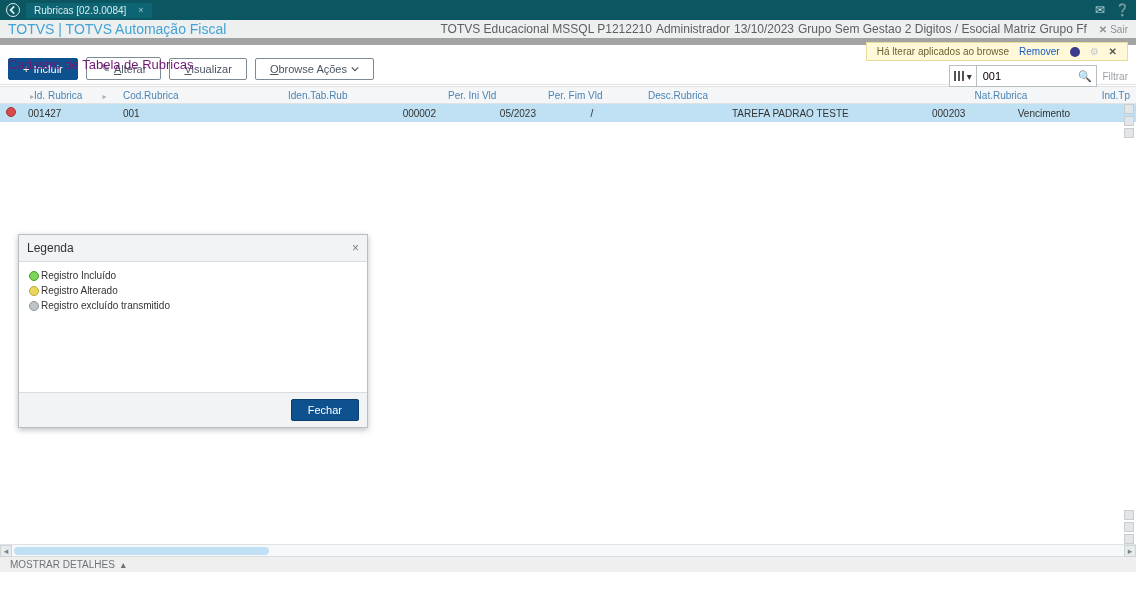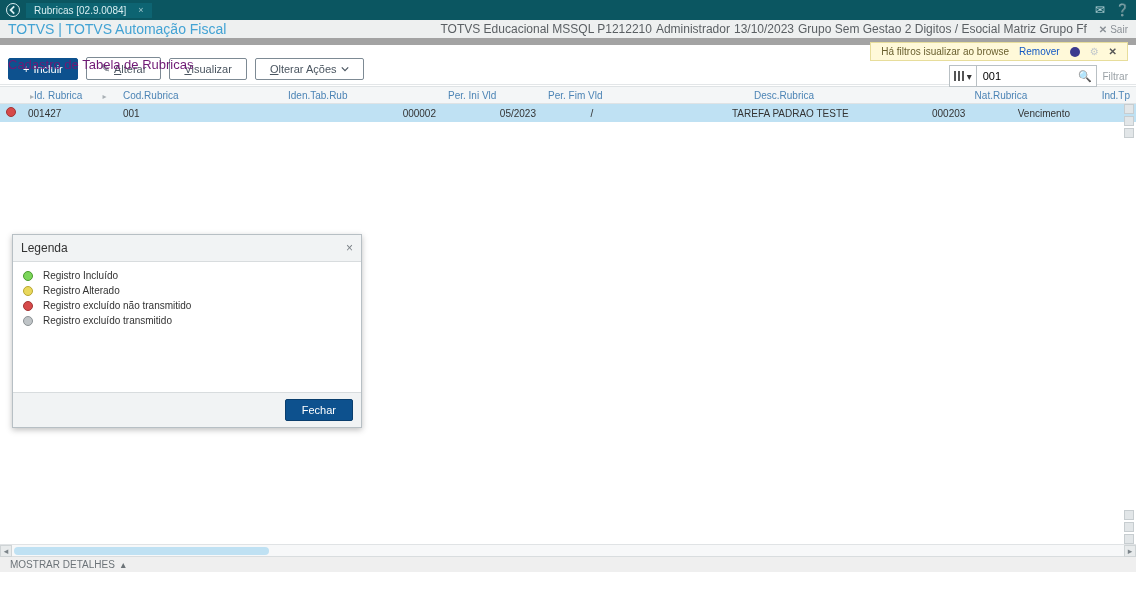--- a/index.html
+++ b/index.html
@@ -66,25 +66,25 @@
   .minisb{position:absolute;right:2px;top:0;width:10px;display:flex;flex-direction:column;gap:2px}
   .minisb .sq{width:10px;height:10px;background:#e2e6e8;border:1px solid #c7cdd0}
   
   .hscroll{height:12px;border-top:1px solid #e0e3e5;position:relative;background:#f7f8f9}
   .hscroll .lar,.hscroll .rar{position:absolute;top:0;width:12px;height:12px;background:#e8ebec;border:1px solid #cfd4d6;color:#7c848a;font-size:9px;display:flex;align-items:center;justify-content:center;cursor:pointer}
   .hscroll .lar{left:0}
   .hscroll .rar{right:0}
   .hscroll .thumb{position:absolute;left:14px;top:2px;height:8px;width:255px;background:#bfe1f3;border-radius:4px}
   .detbar{height:16px;background:#efefef;border-top:1px solid #d9dddf;display:flex;align-items:center;gap:6px;padding:0 10px;font-size:10px;color:#6c7378;cursor:pointer}
   
-  .modal{position:absolute;left:12px;top:130px;width:350px;background:#fff;border:1px solid #b7bfc4;box-shadow:0 2px 6px rgba(0,0,0,.25)}
+  .modal{position:absolute;left:18px;top:130px;width:350px;background:#fff;border:1px solid #b7bfc4;box-shadow:0 2px 6px rgba(0,0,0,.25)}
   .modal .mh{background:#f1f3f4;border-bottom:1px solid #d8dcde;padding:6px 8px;font-size:12px;color:#333;display:flex;align-items:center}
   .modal .mh .mx{margin-left:auto;font-size:12px;color:#7b8187;cursor:pointer}
   .modal .mb{padding:8px 10px;min-height:130px}
-  .legrow{display:flex;align-items:center;gap:10px;font-size:10px;color:#333;margin-bottom:4px}
+  .legrow{display:flex;align-items:center;gap:2px;font-size:10px;color:#333;margin-bottom:4px}
   .modal .mf{background:#f1f3f4;border-top:1px solid #d8dcde;padding:6px 8px;display:flex;justify-content:flex-end}
   .mf .cbtn{background:#0d518e;color:#fff;border:1px solid #0a3e6d;padding:4px 16px;font-size:11px;cursor:pointer;border-radius:2px}
   .vr-minis{position:absolute;right:2px;bottom:0;display:flex;flex-direction:column;gap:2px}
 </style>
 </head>
 <body>
 
 <div class="topbar">
   <div class="circle-btn">
     <svg viewBox="0 0 10 10">
@@ -108,21 +108,21 @@
   <span class="meta">13/10/2023</span>
   <span class="meta">Grupo Sem Gestao 2 Digitos / Esocial Matriz Grupo Ff</span>
   <span class="exit"><span class="x">✕</span><span>Sair</span></span>
 </div>
 
 <div class="titlerow">
   <span class="ptitle">Cadastro de Tabela de Rubricas</span>
   <div class="spacer"></div>
   <div style="display:flex;flex-direction:column;align-items:flex-end;gap:4px">
     <div class="filtnotice">
-      <span>Há filtros isualizar ao browse</span>
+      <span>Há lterar aplicados ao browse</span>
       <a>Remover</a>
       <span class="dot"></span>
       <span class="gear">⚙</span>
       <span class="close">✕</span>
     </div>
     <div class="searchwrap">
       <div class="colbtn">
         <svg viewBox="0 0 10 10">
             <rect x="0" y="0" width="2" height="10" fill="#555"></rect>
             <rect x="4" y="0" width="2" height="10" fill="#555"></rect>
@@ -143,35 +143,35 @@
     <span>Incluir</span>
   </button>
   <button class="btn">
     <span>✎</span>
     <span><span class="u">A</span><span id="alter-rest">lterar</span></span>
   </button>
   <button class="btn">
     <span><span class="u">V</span><span id="view-rest">isualizar</span></span>
   </button>
   <button class="btn drop">
-    <span><span class="u">O</span><span id="other-rest">lterar Ações</span></span>
+    <span><span class="u">O</span><span id="other-rest">browse Ações</span></span>
     <svg viewBox="0 0 10 10">
         <path d="M1 3 L5 7 L9 3" stroke="#4a5560" fill="none" stroke-width="1.5"></path>
       </svg>
   </button>
 </div>
 
 <div class="thead">
   <div class="th c-stat"></div>
   <div class="th c-id"><span class="srt">▸</span><span>Id. Rubrica</span><span class="srt" style="margin-left:20px">▸</span></div>
   <div class="th c-cod"><span>Cod.Rubrica</span></div>
   <div class="th c-iden"><span>Iden.Tab.Rub</span></div>
   <div class="th c-ini"><span>Per. Ini Vld</span></div>
   <div class="th c-fim"><span>Per. Fim Vld</span></div>
-  <div class="th c-desc" style="text-align:center"><span>Desc.Rubrica</span></div>
+  <div class="th c-desc" style="text-align:left"><span>Desc.Rubrica</span></div>
   <div class="th c-nat" style="text-align:center"><span>Nat.Rubrica</span></div>
   <div class="th c-ind" style="text-align:right"><span>Ind.Tp</span></div>
 </div>
 
 <div class="gridbody">
   <div class="trow sel">
     <div class="td c-stat"><span class="statusdot d-red"></span></div>
     <div class="td c-id">001427</div>
     <div class="td c-cod">001</div>
     <div class="td c-iden" style="text-align:right">000002</div>
@@ -204,24 +204,20 @@
     <div class="mb">
       <div class="legrow">
           <span class="statusdot d-green"></span>
           <span>Registro Incluído</span>
         </div>
       <div class="legrow">
           <span class="statusdot d-yel"></span>
           <span>Registro Alterado</span>
         </div>
       <div class="legrow">
-          <span class="statusdot d-red"></span>
-          <span>Registro excluído não transmitido</span>
-        </div>
-      <div class="legrow">
           <span class="statusdot d-gray"></span>
           <span>Registro excluído transmitido</span>
         </div>
     </div>
     <div class="mf">
       <button class="cbtn">Fechar</button>
     </div>
   </div>
 </div>
 

